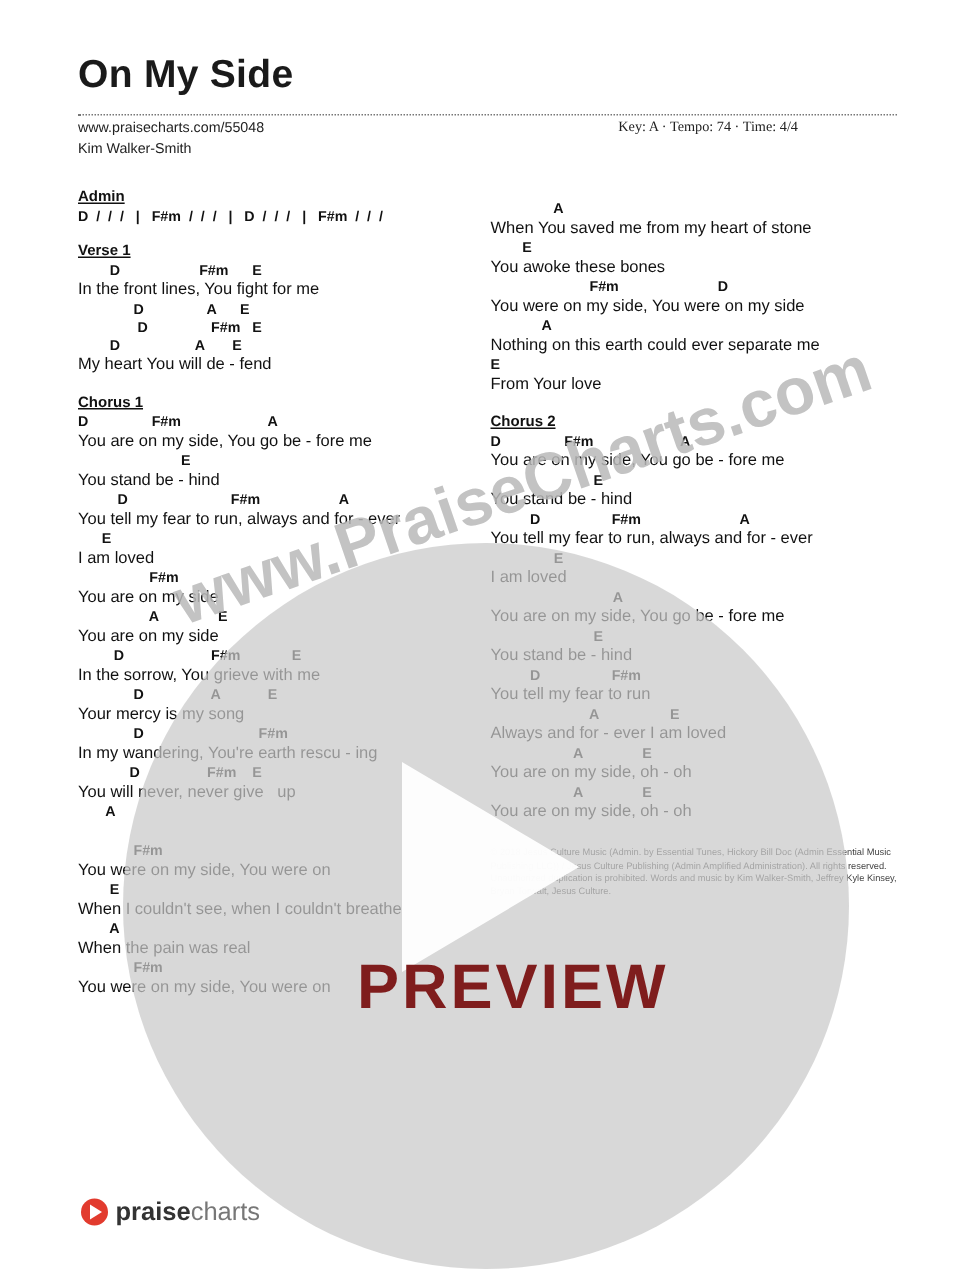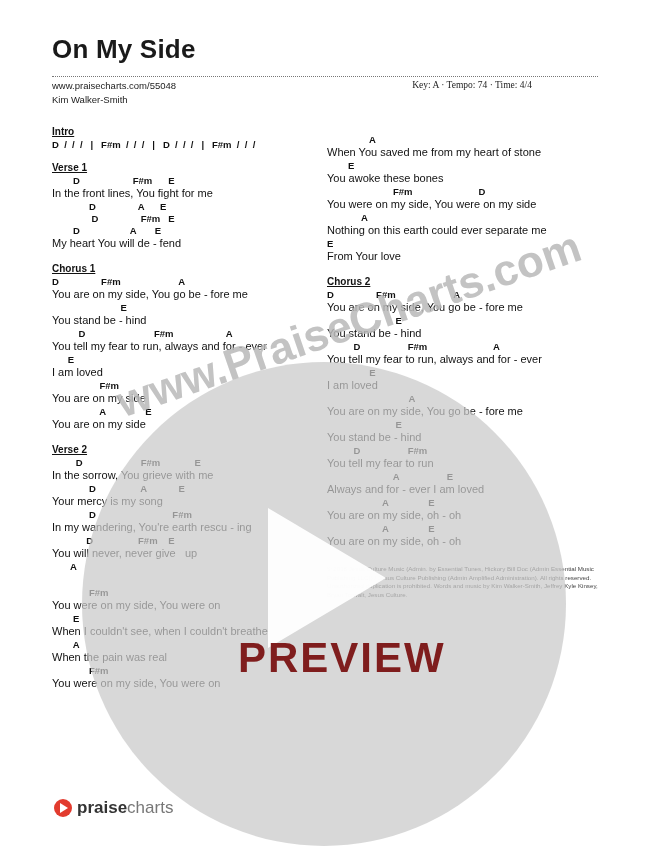--- a/index.html
+++ b/index.html
@@ -202,21 +202,21 @@
   <div class="sheet">
 
     <div class="title">On My Side</div>
     <div class="rule"></div>
     <div class="meta-left">www.praisecharts.com/55048</div>
     <div class="meta-artist">Kim Walker-Smith</div>
     <div class="meta-right">Key: A · Tempo: 74 · Time: 4/4</div>
 
     <div class="col col-left">
 
-      <div class="section-head first">Intro</div>
+      <div class="section-head first">Admin</div>
       <div class="intro-line">D  /  /  /   |   F#m  /  /  /   |   D  /  /  /   |   F#m  /  /  /</div>
 
       <div class="section-head">Verse 1</div>
       <div class="chordline">        D                    F#m      E</div>
       <div class="lyricline">In the front lines, You fight for me</div>
       <div class="chordline">              D                A      E</div>
       <div class="chordline">               D                F#m   E</div>
       <div class="chordline">        D                   A       E</div>
       <div class="lyricline">My heart You will de - fend</div>
 
@@ -227,21 +227,20 @@
       <div class="lyricline">You stand be - hind</div>
       <div class="chordline">          D                          F#m                    A</div>
       <div class="lyricline">You tell my fear to run, always and for - ever</div>
       <div class="chordline">      E</div>
       <div class="lyricline">I am loved</div>
       <div class="chordline">                  F#m</div>
       <div class="lyricline">You are on my side</div>
       <div class="chordline">                  A               E</div>
       <div class="lyricline">You are on my side</div>
 
-      <div class="section-head">Verse 2</div>
       <div class="chordline">         D                      F#m             E</div>
       <div class="lyricline">In the sorrow, You grieve with me</div>
       <div class="chordline">              D                 A            E</div>
       <div class="lyricline">Your mercy is my song</div>
       <div class="chordline">              D                             F#m</div>
       <div class="lyricline">In my wandering, You're earth rescu - ing</div>
       <div class="chordline">             D                 F#m    E</div>
       <div class="lyricline">You will never, never give   up</div>
       <div class="chordline">       A</div>
       <div class="lyricline"></div>

